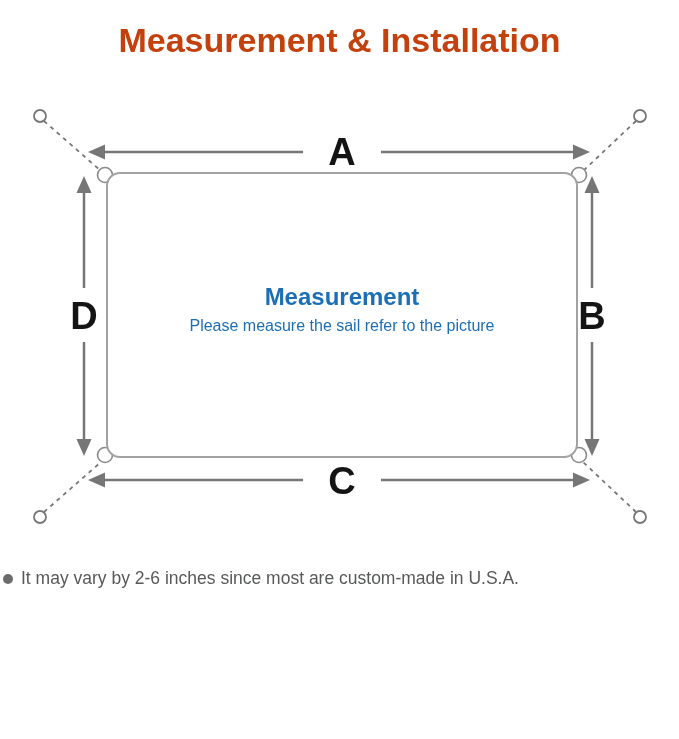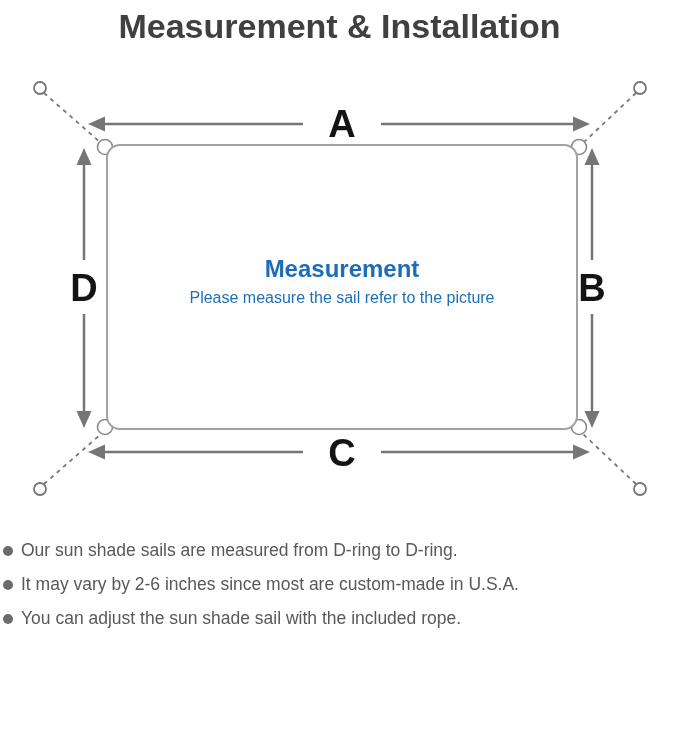--- a/index.html
+++ b/index.html
@@ -13,26 +13,26 @@
   }
   .page {
     position: relative;
     width: 679px;
     height: 739px;
     background: #ffffff;
   }
   h1.page-title {
     margin: 0;
     height: 55px;
-    padding: 4px;
+    padding: 18px;
     text-align: center;
     font-size: 34px;
     line-height: 44px;
     font-weight: bold;
-    color: #404040;
+    color: #c2410c;
     letter-spacing: 0px;
   }
   svg.diagram {
     display: block;
     width: 679px;
     height: 460px;
   }
   svg .sail-outline {
     fill: #ffffff;
     stroke: #a2a2a2;
@@ -163,25 +163,17 @@
     </g>
     <text class="dim-label" x="592" y="293">B</text>
 
     <text class="center-heading" x="342" y="269">Measurement</text>
     <text class="center-sub" x="342" y="295">Please measure the sail refer to the picture</text>
   </svg>
 
   <ul class="notes">
     <li>
       <span class="bullet-dot"></span>
-      <span>Our sun shade sails are measured from D-ring to D-ring.</span>
-    </li>
-    <li>
-      <span class="bullet-dot"></span>
       <span>It may vary by 2-6 inches since most are custom-made in U.S.A.</span>
-    </li>
-    <li>
-      <span class="bullet-dot"></span>
-      <span>You can adjust the sun shade sail with the included rope.</span>
     </li>
   </ul>
 
 </div>
 
 </body></html>

